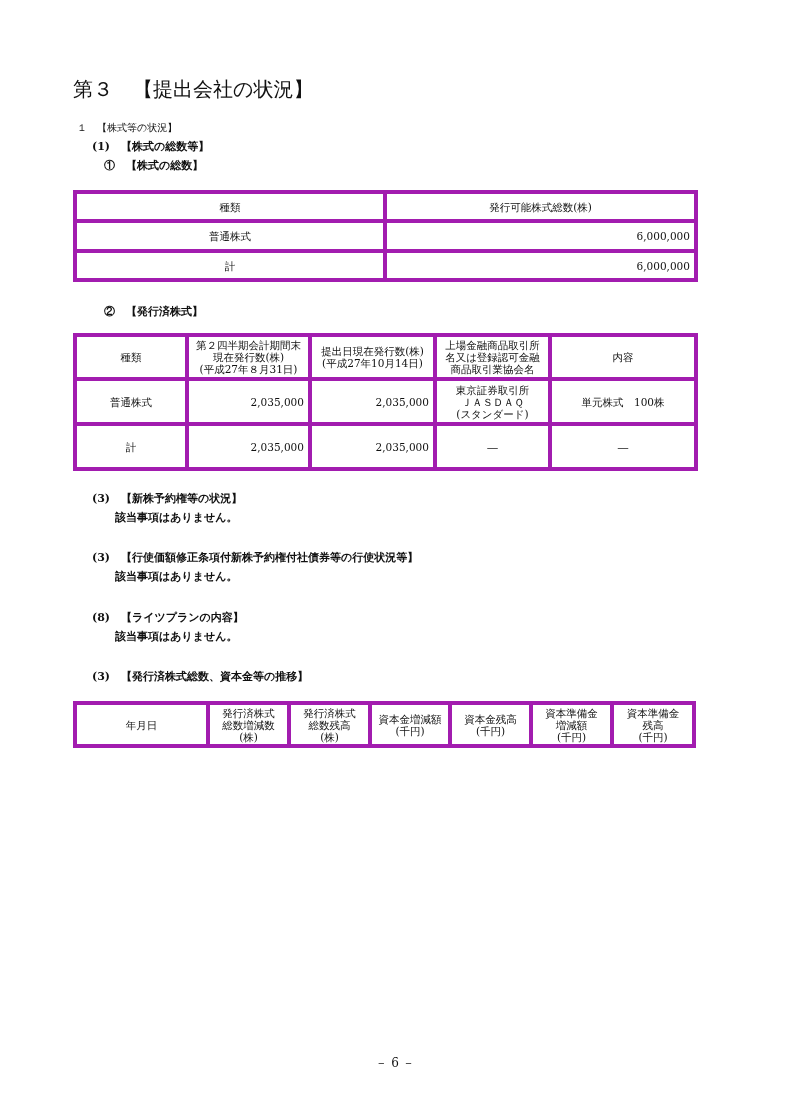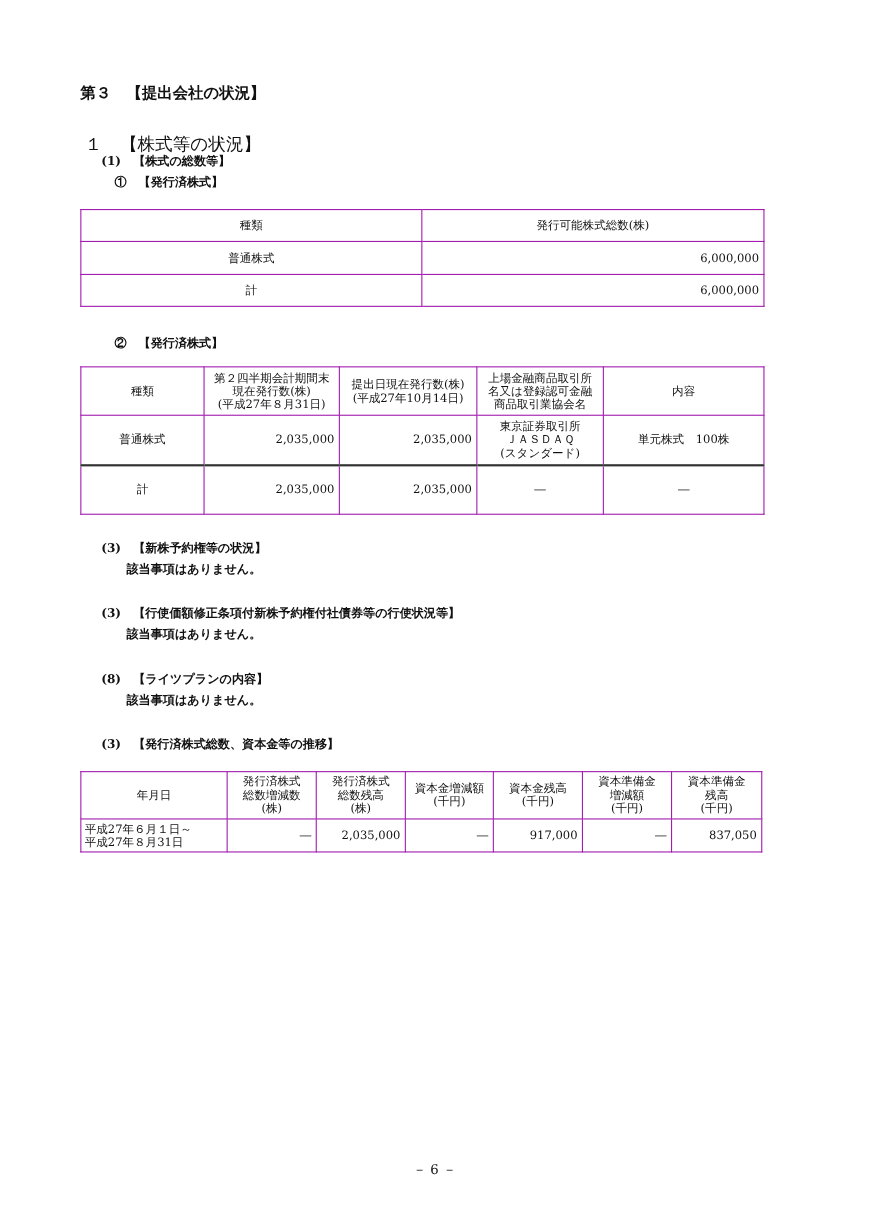--- a/index.html
+++ b/index.html
@@ -2,38 +2,38 @@
 <html><head>
 <meta charset="utf-8">
 <style>
   html, body { margin: 0; padding: 0; background: #ffffff; }
   body {
     width: 790px; height: 1118px; position: relative; overflow: hidden;
     font-family: "DejaVu Serif", "Liberation Serif", serif;
     color: #111; font-size: 11px;
   }
   .abs { position: absolute; }
-  .h1 { font-family: "DejaVu Sans", "Liberation Sans", sans-serif; font-weight: bold; font-size: 14px; }
-  .h2 { font-size: 16px; }
+  .h1 { font-family: "DejaVu Sans", "Liberation Sans", sans-serif; font-weight: normal; font-size: 20px; }
+  .h2 { font-size: 10px; }
   .h3 { font-size: 11px; font-weight: bold; }
   table { border-collapse: collapse; position: absolute; table-layout: fixed; }
-  td { border: 1px solid #a21caf; padding: 0 4px; font-size: 10.5px; line-height: 12px; }
+  td { border: 4px solid #a21caf; padding: 0 4px; font-size: 10.5px; line-height: 12px; }
   .c { text-align: center; }
   .r { text-align: right; }
   .l { text-align: left; }
   .thick-top td { border-top: 2px solid #333; }
 </style>
 </head>
 <body>
 
 <div class="abs h1" style="left:73px; top:76px;">第３　【提出会社の状況】</div>
 
 <div class="abs h2" style="left:77px; top:121px;">１　【株式等の状況】</div>
 <div class="abs h3" style="left:92px; top:139px;">(1)　【株式の総数等】</div>
-<div class="abs h3" style="left:104px; top:158px;">①　【発行済株式】</div>
+<div class="abs h3" style="left:104px; top:158px;">①　【株式の総数】</div>
 
 <table style="left:73px; top:190px; width:621px;">
   <colgroup>
       <col style="width:310px">
       <col style="width:311px">
     </colgroup>
   <tbody>
       <tr style="height:29px">
     <td class="c">種類</td>
     <td class="c">発行可能株式総数(株)</td>
@@ -125,26 +125,16 @@
 (千円)</td>
     <td class="c" style="white-space:pre-line; padding:0 1px;">資本金残高
 (千円)</td>
     <td class="c" style="white-space:pre-line; padding:0 1px;">資本準備金
 増減額
 (千円)</td>
     <td class="c" style="white-space:pre-line; padding:0 1px;">資本準備金
 残高
 (千円)</td>
   </tr>
-  <tr style="height:30px">
-    <td class="l" style="white-space:pre-line; padding:0 3px;">平成27年６月１日～
-平成27年８月31日</td>
-    <td class="r">―</td>
-    <td class="r">2,035,000</td>
-    <td class="r">―</td>
-    <td class="r">917,000</td>
-    <td class="r">―</td>
-    <td class="r">837,050</td>
-  </tr>
 </tbody>
   </table>
 
 <div class="abs" style="left:0; width:790px; top:1055px; text-align:center; font-size:12px;">－ 6 －</div>
 
 </body></html>

